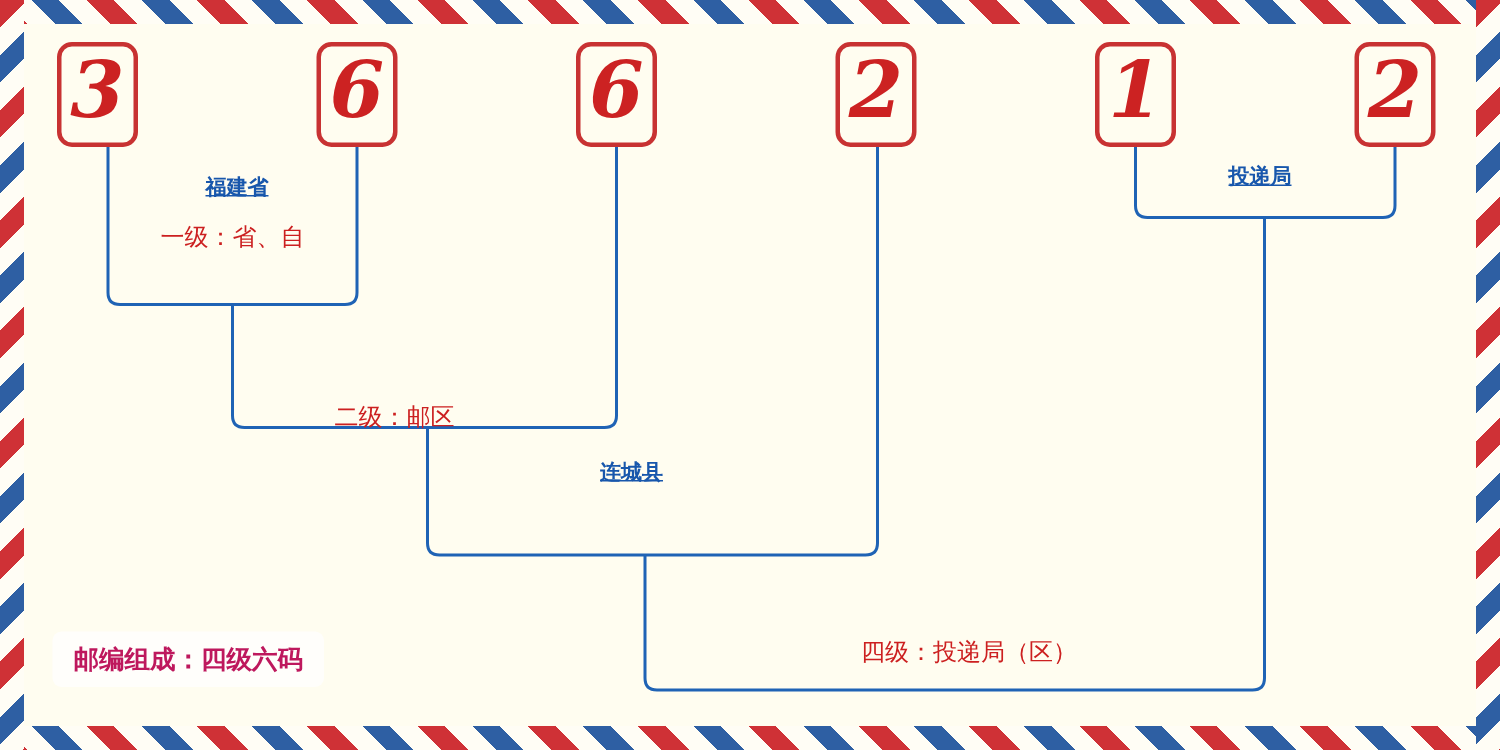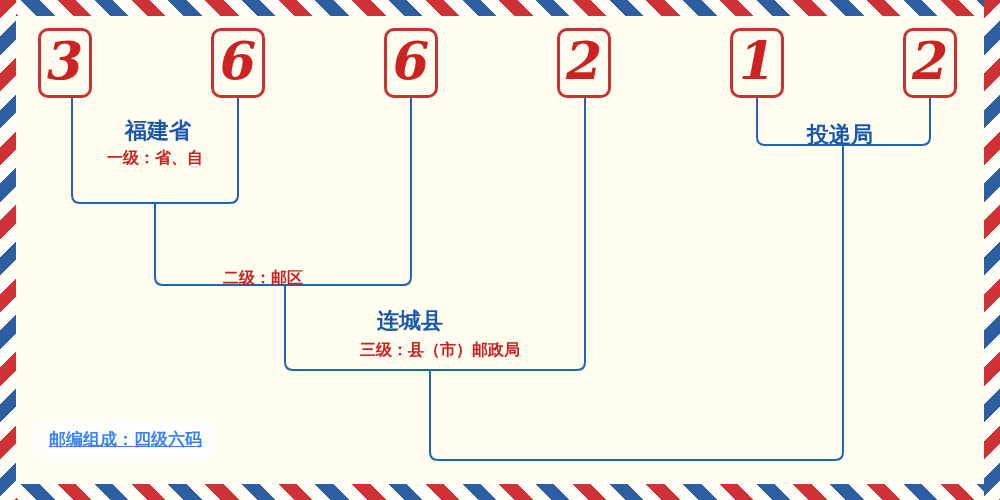--- a/index.html
+++ b/index.html
@@ -75,57 +75,57 @@
   .d4 { left: 557px; }
   .d5 { left: 730px; }
   .d6 { left: 903px; }
 
   
   .place {
     position: absolute;
     transform: translateX(-50%);
     color: #1857ac;
     font-weight: bold;
-    font-size: 22px;
+    font-size: 14px;
     white-space: nowrap;
+    text-decoration: underline;
   }
   .desc {
     position: absolute;
     transform: translateX(-50%);
     color: #cc2020;
-    font-weight: bold;
+    font-weight: normal;
     font-size: 16px;
     white-space: nowrap;
     text-align: center;
   }
   .desc.multiline { line-height: 1.45; }
 
   .lbl-province  { left: 158px; top: 116px; }
   .lbl-level1    { left: 155px; top: 146px; }
   .lbl-level2    { left: 263px; top: 268px; }
-  .lbl-county    { left: 410px; top: 306px; }
+  .lbl-county    { left: 421px; top: 306px; }
   .lbl-level3    { left: 440px; top: 340px; }
   .lbl-branch    { left: 637px; top: 394px; }
   .lbl-level4    { left: 646px; top: 425px; }
-  .lbl-delivery  { left: 840px; top: 120px; }
+  .lbl-delivery  { left: 840px; top: 109px; }
 
   .composition-box {
     position: absolute;
     left: 35px;
     top: 421px;
     background: #fffefb;
     border-radius: 6px;
     padding: 7px 14px;
   }
   .composition-box .composition-text {
-    color: #3b82f6;
+    color: #be185d;
     font-weight: bold;
     font-size: 17px;
     white-space: nowrap;
-    text-decoration: underline;
   }
 </style>
 </head>
 <body>
 
 <div class="canvas">
 
   <div class="stripe top"></div>
   <div class="stripe bottom"></div>
   <div class="stripe left"></div>
@@ -165,22 +165,22 @@
 
   <div class="place lbl-province">福建省</div>
 
   <div class="desc multiline lbl-level1">
     <div>一级：省、自</div>
   </div>
 
   <div class="desc lbl-level2">二级：邮区</div>
 
   <div class="place lbl-county">连城县</div>
-  <div class="desc lbl-level3">三级：县（市）邮政局</div>
 
+  <div class="desc lbl-level4">四级：投递局（区）</div>
 
   <div class="place lbl-delivery">投递局</div>
 
   <div class="composition-box">
     <span class="composition-text">邮编组成：四级六码</span>
   </div>
 
 </div>
 
 </body></html>

